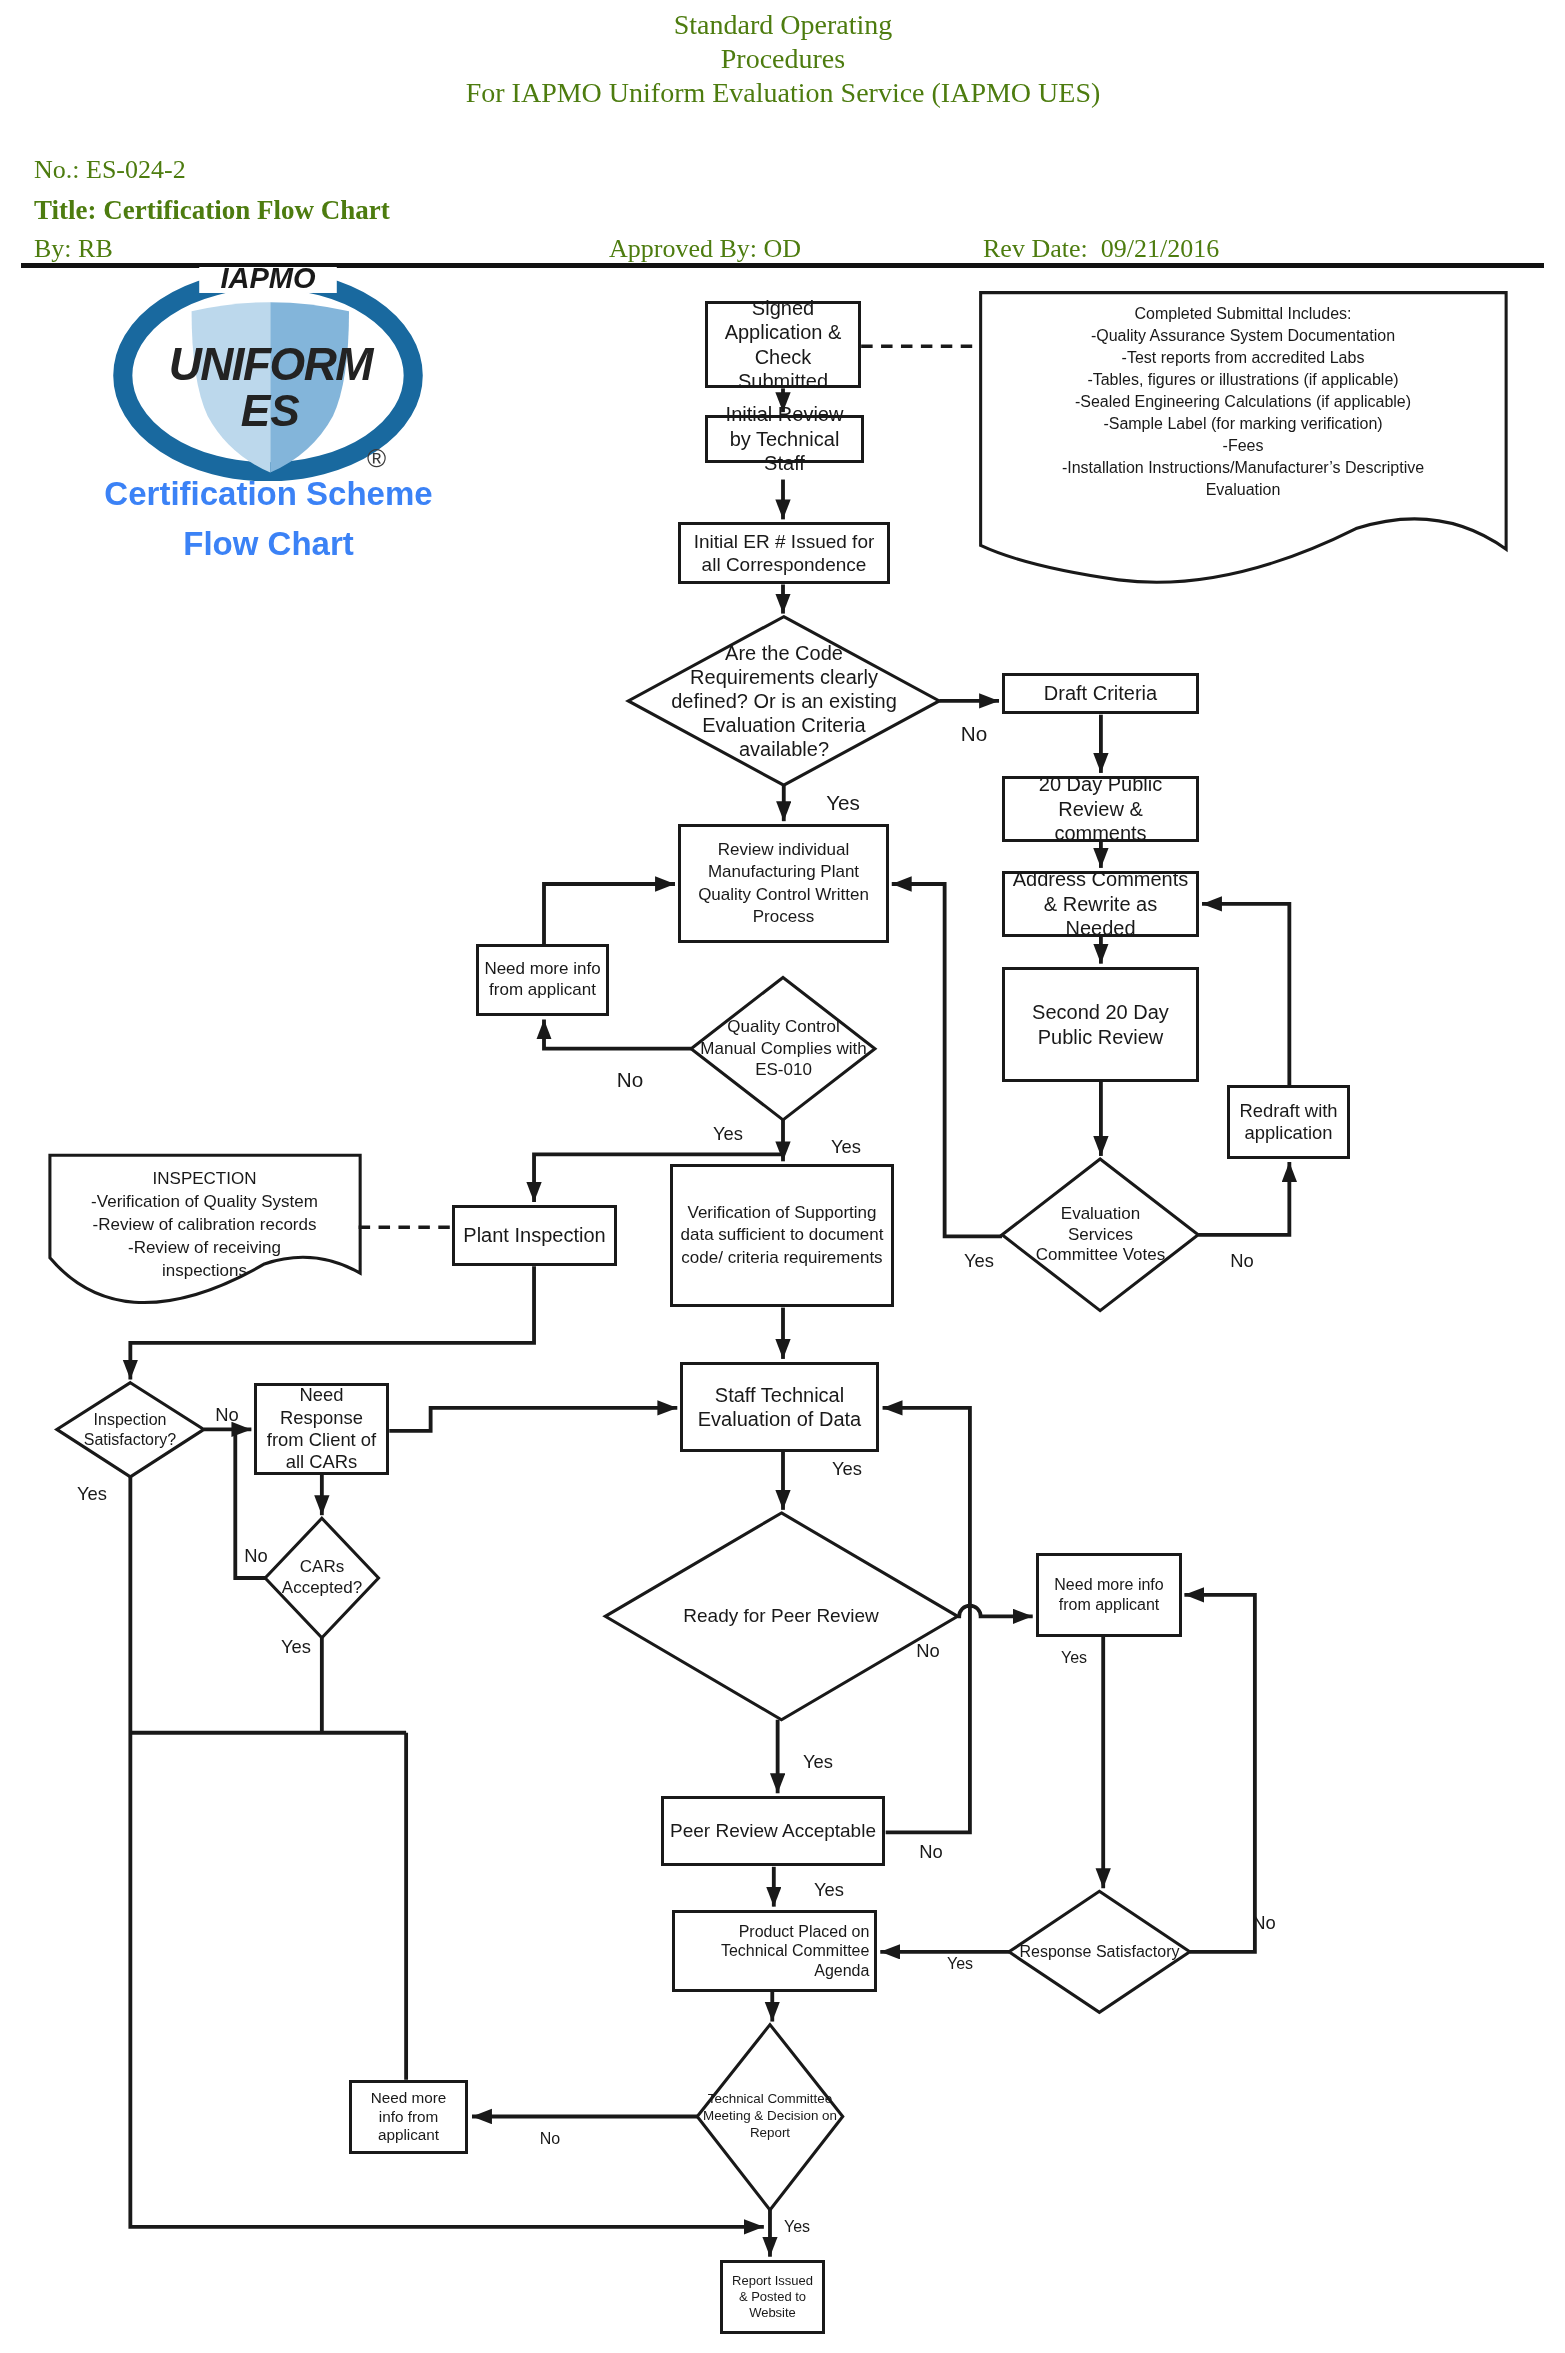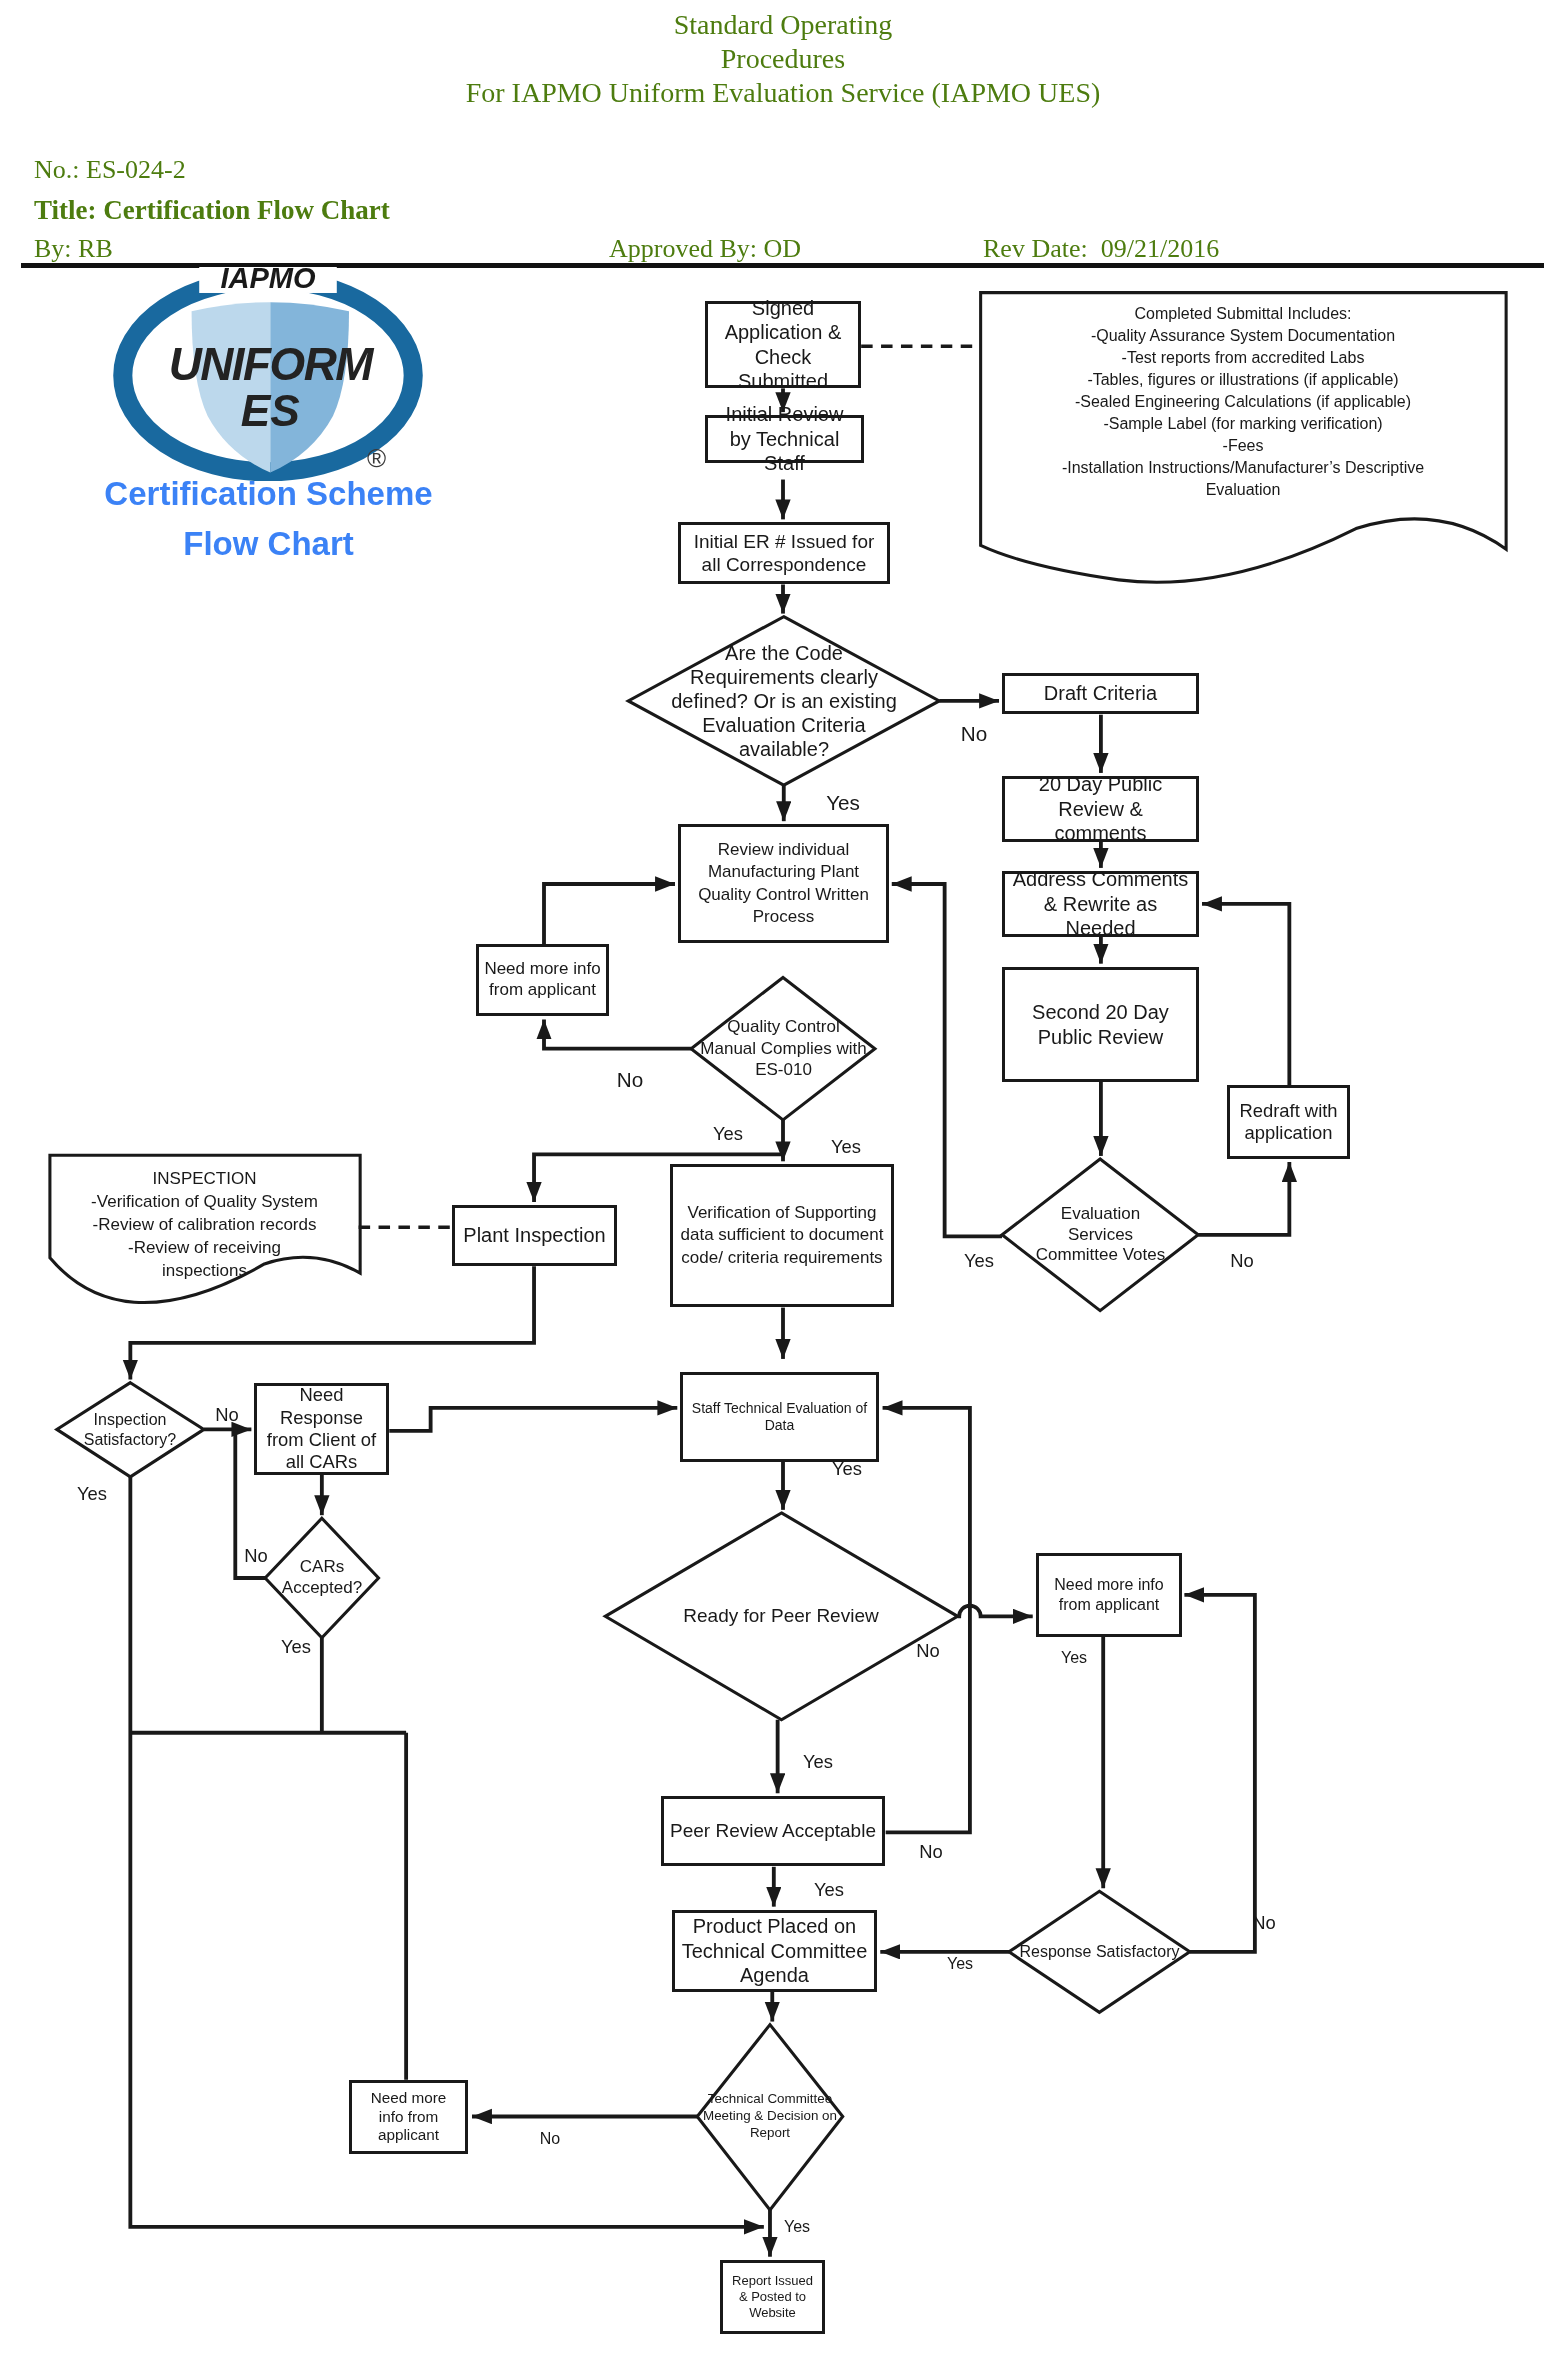--- a/index.html
+++ b/index.html
@@ -120,24 +120,24 @@
   <div class="node box" style="left:1002px;top:673px;width:197px;height:41px;font-size:20px;">Draft Criteria</div>
   <div class="node box" style="left:1002px;top:776px;width:197px;height:66px;font-size:20px;">20 Day Public Review &amp; comments</div>
   <div class="node box" style="left:1002px;top:871px;width:197px;height:66px;font-size:20px;">Address Comments &amp; Rewrite as Needed</div>
   <div class="node box" style="left:1002px;top:967px;width:197px;height:115px;font-size:20px;">Second 20 Day Public Review</div>
   <div class="node box" style="left:1227px;top:1085px;width:123px;height:74px;font-size:18.4px;">Redraft with application</div>
   <div class="node box" style="left:678px;top:824px;width:211px;height:119px;font-size:17px;line-height:1.3;">Review individual Manufacturing Plant Quality Control Written Process</div>
   <div class="node box" style="left:476px;top:944px;width:133px;height:72px;font-size:17px;">Need more info from applicant</div>
   <div class="node box" style="left:452px;top:1205px;width:165px;height:61px;font-size:20px;">Plant Inspection</div>
   <div class="node box" style="left:670px;top:1164px;width:224px;height:143px;font-size:17px;line-height:1.3;">Verification of Supporting data sufficient to document code/ criteria requirements</div>
   <div class="node box" style="left:254px;top:1383px;width:135px;height:92px;font-size:18.4px;">Need Response from Client of all CARs</div>
-  <div class="node box" style="left:680px;top:1362px;width:199px;height:90px;font-size:14px;margin-top:10px;">Staff Technical Evaluation of Data</div>
+  <div class="node box" style="left:680px;top:1362px;width:199px;height:90px;font-size:20px;">Staff Technical Evaluation of Data</div>
   <div class="node box" style="left:661px;top:1796px;width:224px;height:70px;font-size:19px;">Peer Review Acceptable</div>
   <div class="node box" style="left:1036px;top:1553px;width:146px;height:84px;font-size:16px;">Need more info from applicant</div>
-  <div class="node box" style="left:672px;top:1910px;width:205px;height:82px;font-size:20px;">Product Placed on Technical Committee Agenda</div>
+  <div class="node box" style="left:672px;top:1910px;width:205px;height:82px;font-size:16px;text-align:right;">Product Placed on Technical Committee Agenda</div>
   <div class="node box" style="left:349px;top:2080px;width:119px;height:74px;font-size:15.3px;">Need more info from applicant</div>
   <div class="node box" style="left:720px;top:2260px;width:105px;height:74px;font-size:13px;">Report Issued &amp; Posted to Website</div>
 
   <div class="node" style="left:669px;top:636px;width:230px;height:130px;font-size:20px;line-height:1.2;">Are the Code Requirements clearly defined? Or is an existing Evaluation Criteria available?</div>
   <div class="node" style="left:699px;top:989px;width:169px;height:119px;font-size:17px;line-height:1.27;">Quality Control Manual Complies with ES-010</div>
   <div class="node" style="left:1026px;top:1172px;width:149px;height:126px;font-size:17px;line-height:1.23;">Evaluation Services Committee Votes</div>
   <div class="node" style="left:65px;top:1396px;width:130px;height:67px;font-size:16px;">Inspection Satisfactory?</div>
   <div class="node" style="left:272px;top:1544px;width:100px;height:67px;font-size:17px;">CARs Accepted?</div>
   <div class="node" style="left:674px;top:1597px;width:214px;height:38px;font-size:19px;text-align:right;">Ready for Peer Review</div>
   <div class="node" style="left:1019px;top:1915px;width:161px;height:74px;font-size:16px;">Response Satisfactory</div>

